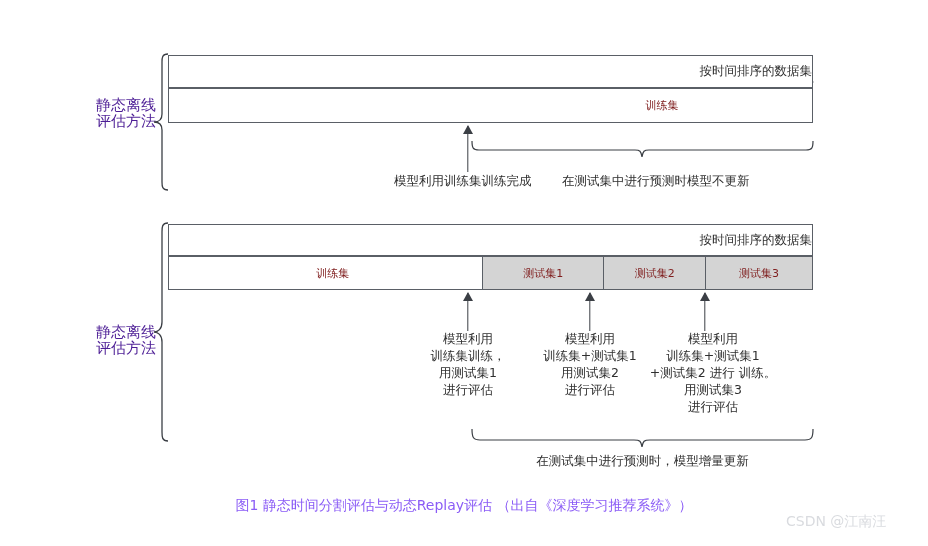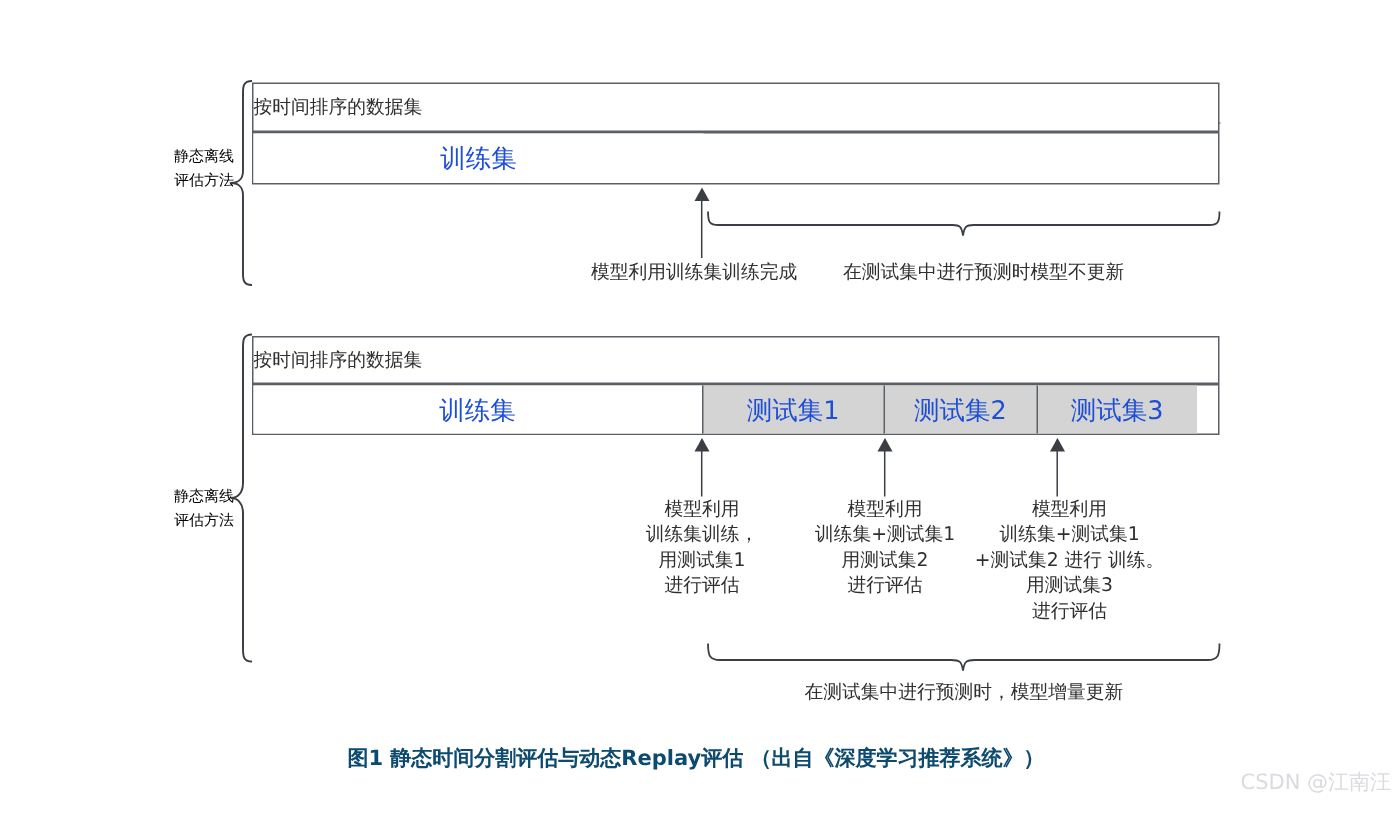--- a/index.html
+++ b/index.html
@@ -61,46 +61,46 @@
 
   
   .bar-group { position: absolute; }
   .bar-row {
     position: absolute;
     box-sizing: border-box;
     border: 1.6px solid #5a5f66;
     background: #ffffff;
     display: flex;
     align-items: center;
-    justify-content: flex-start;
+    justify-content: flex-end;
     font-size: 12.5px;
     color: #2f2f2f;
     white-space: nowrap;
   }
   .seg {
     box-sizing: border-box;
     height: 100%;
     display: flex;
     align-items: center;
     justify-content: center;
-    font-size: 17px;
-    color: #1d4ed8;
+    font-size: 11px;
+    color: #7f1d1d;
     white-space: nowrap;
   }
   .seg.train { background: #ffffff; }
   .seg.test  { background: #d4d4d4; }
   .seg.divL  { border-left: 1.6px solid #5a5f66; }
 
   
   .side-label {
     position: absolute;
     text-align: right;
-    font-size: 10px;
+    font-size: 15px;
     line-height: 16px;
-    color: #000000;
+    color: #4c1d95;
     white-space: nowrap;
   }
   .vbrace { position: absolute; }
 
   
   .uarrow { position: absolute; }
   .uarrow .stem {
     position: absolute;
     left: 50%;
     bottom: 0;
@@ -127,30 +127,28 @@
     white-space: nowrap;
   }
   .note.center { text-align: center; }
 
   
   .caption {
     position: absolute;
     width: 100%;
     text-align: center;
     font-size: 14px;
-    color: #0c4a6e;
-    white-space: nowrap;
-    font-weight: bold;
+    color: #8b5cf6;
+    white-space: nowrap;
   }
   .watermark {
     position: absolute;
     font-size: 14px;
     color: #d9dbdf;
     white-space: nowrap;
-    margin-left: 41px;
   }
 </style>
 </head>
 <body>
 
 <div class="canvas">
 
   <div class="timeline-wrap">
     <div class="timeline-line"></div>
     <div class="timeline-arrow"></div>

